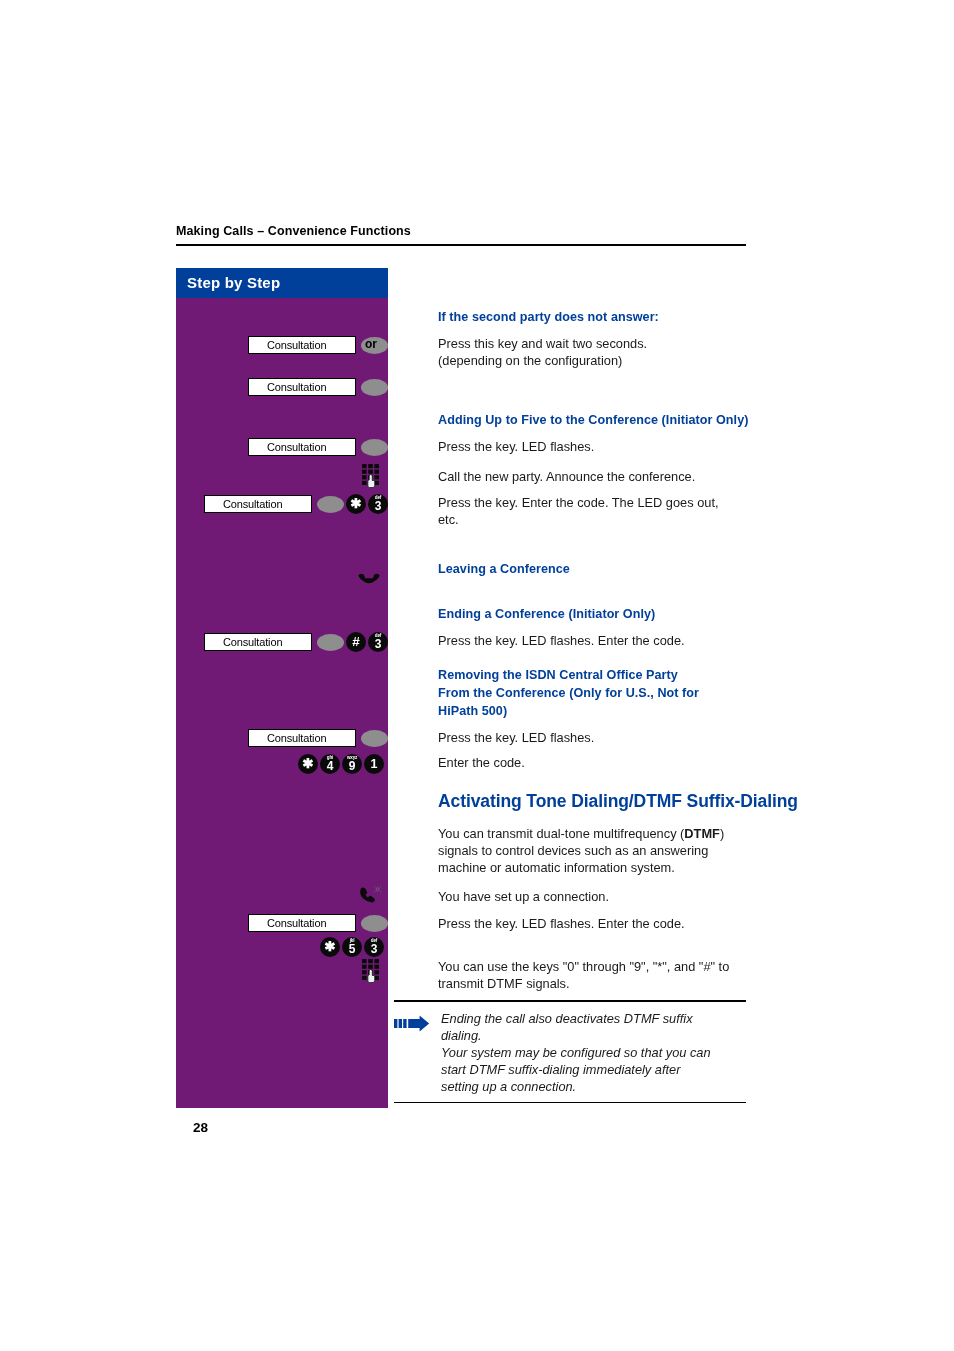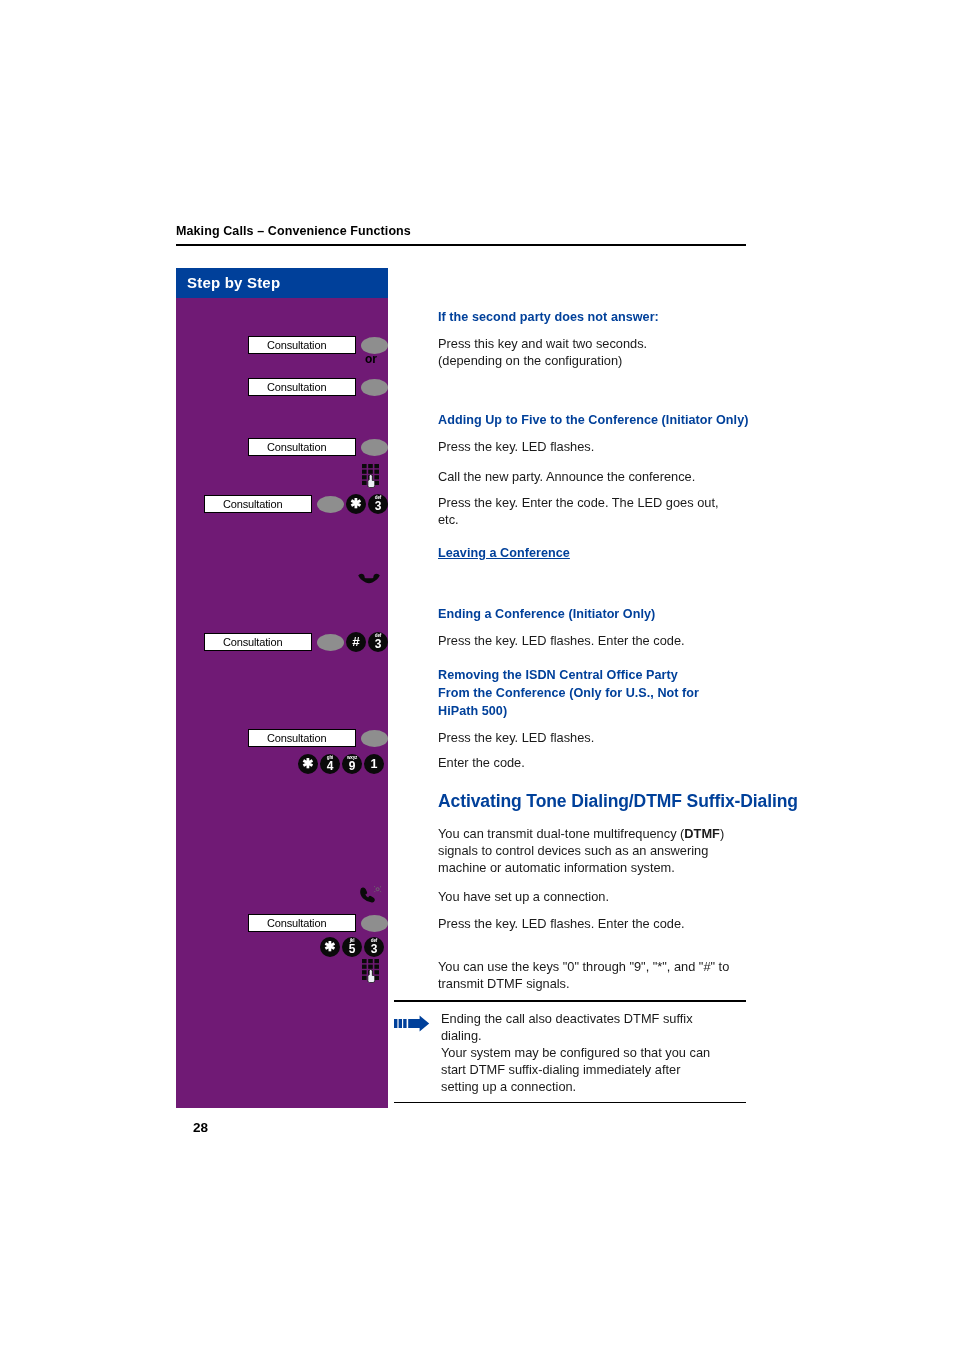--- a/index.html
+++ b/index.html
@@ -41,21 +41,21 @@
   }
   p.body{
     margin:0;font-size:12.8px;color:#1a1a1a;line-height:1.33;
   }
   p.body b{font-weight:bold;}
 
   
   .tx{position:absolute;padding-left:44px;}
 
   
-  .notebox{position:absolute;left:394px;top:1000px;width:352px;}
+  .notebox{position:absolute;left:394px;top:1000px;width:352px;font-style:italic;}
   .notebox .rule{width:352px;height:1.6px;background:#000;}
   .note-inner{display:flex;gap:9px;padding:8px 0 7px 0;}
   .note-arrow{flex:0 0 auto;width:38px;padding-top:5px;}
   .note-text{font-size:12.8px;color:#1a1a1a;line-height:1.33;}
 
   
   .pageno{
     position:absolute;left:193px;top:1120px;font-size:13.5px;font-weight:bold;color:#000;
   }
 
@@ -108,21 +108,21 @@
     <div class="sidebar-head-label">Step by Step</div>
   </div>
 
   <div class="row" style="left:176px;top:336px;width:212px;">
     <div class="fkey">
       <div class="labelbox" style="width:108px;">Consultation</div>
       <div class="oval"></div>
     </div>
   </div>
 
-  <div class="or-label" style="left:365px;top:352px;">or</div>
+  <div class="or-label" style="left:365px;top:337px;">or</div>
 
   <div class="row" style="left:176px;top:378px;width:212px;">
     <div class="fkey">
       <div class="labelbox" style="width:108px;">Consultation</div>
       <div class="oval"></div>
     </div>
   </div>
 
   <div class="row" style="left:176px;top:438px;width:212px;">
     <div class="fkey lit">
@@ -271,21 +271,21 @@
 
   <h3 class="sec tx" style="left:394px;top:411px;width:360px;">Adding Up to Five to the Conference (Initiator Only)</h3>
 
   <p class="body tx" style="left:394px;top:438px;width:352px;">Press the key. LED flashes.</p>
 
   <p class="body tx" style="left:394px;top:468px;width:352px;">Call the new party. Announce the conference.</p>
 
   <p class="body tx" style="left:394px;top:494px;width:352px;white-space:pre-line;">Press the key. Enter the code. The LED goes out,
 etc.</p>
 
-  <h3 class="sec tx" style="left:394px;top:544px;width:352px;text-decoration:underline;">Leaving a Conference</h3>
+  <h3 class="sec tx" style="left:394px;top:560px;width:352px;">Leaving a Conference</h3>
 
 
   <h3 class="sec tx" style="left:394px;top:605px;width:352px;">Ending a Conference (Initiator Only)</h3>
 
   <p class="body tx" style="left:394px;top:632px;width:352px;">Press the key. LED flashes. Enter the code.</p>
 
   <div class="tx" style="left:394px;top:666px;width:352px;">
     <h3 class="sec">Removing the ISDN Central Office Party</h3>
     <h3 class="sec">From the Conference (Only for U.S., Not for</h3>
     <h3 class="sec">HiPath 500)</h3>

